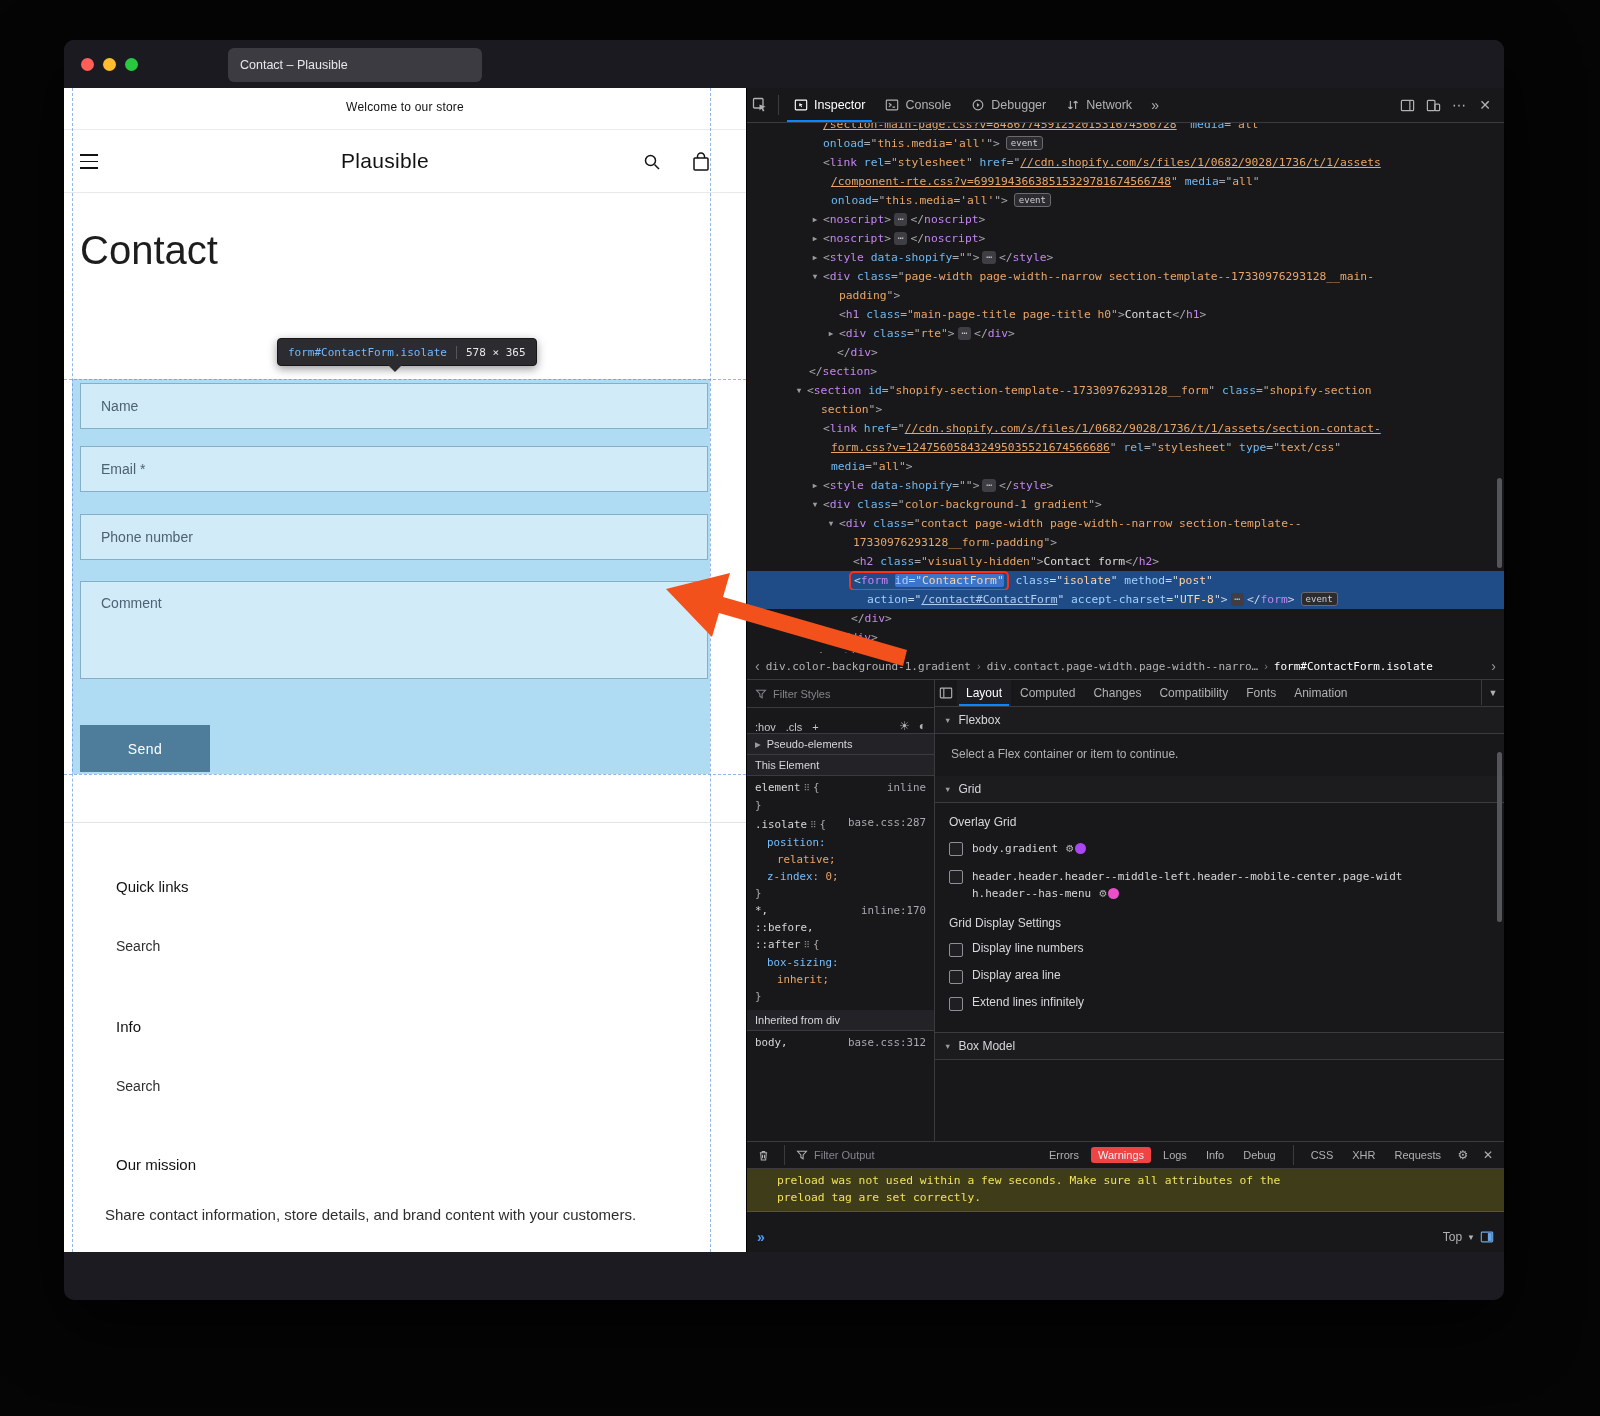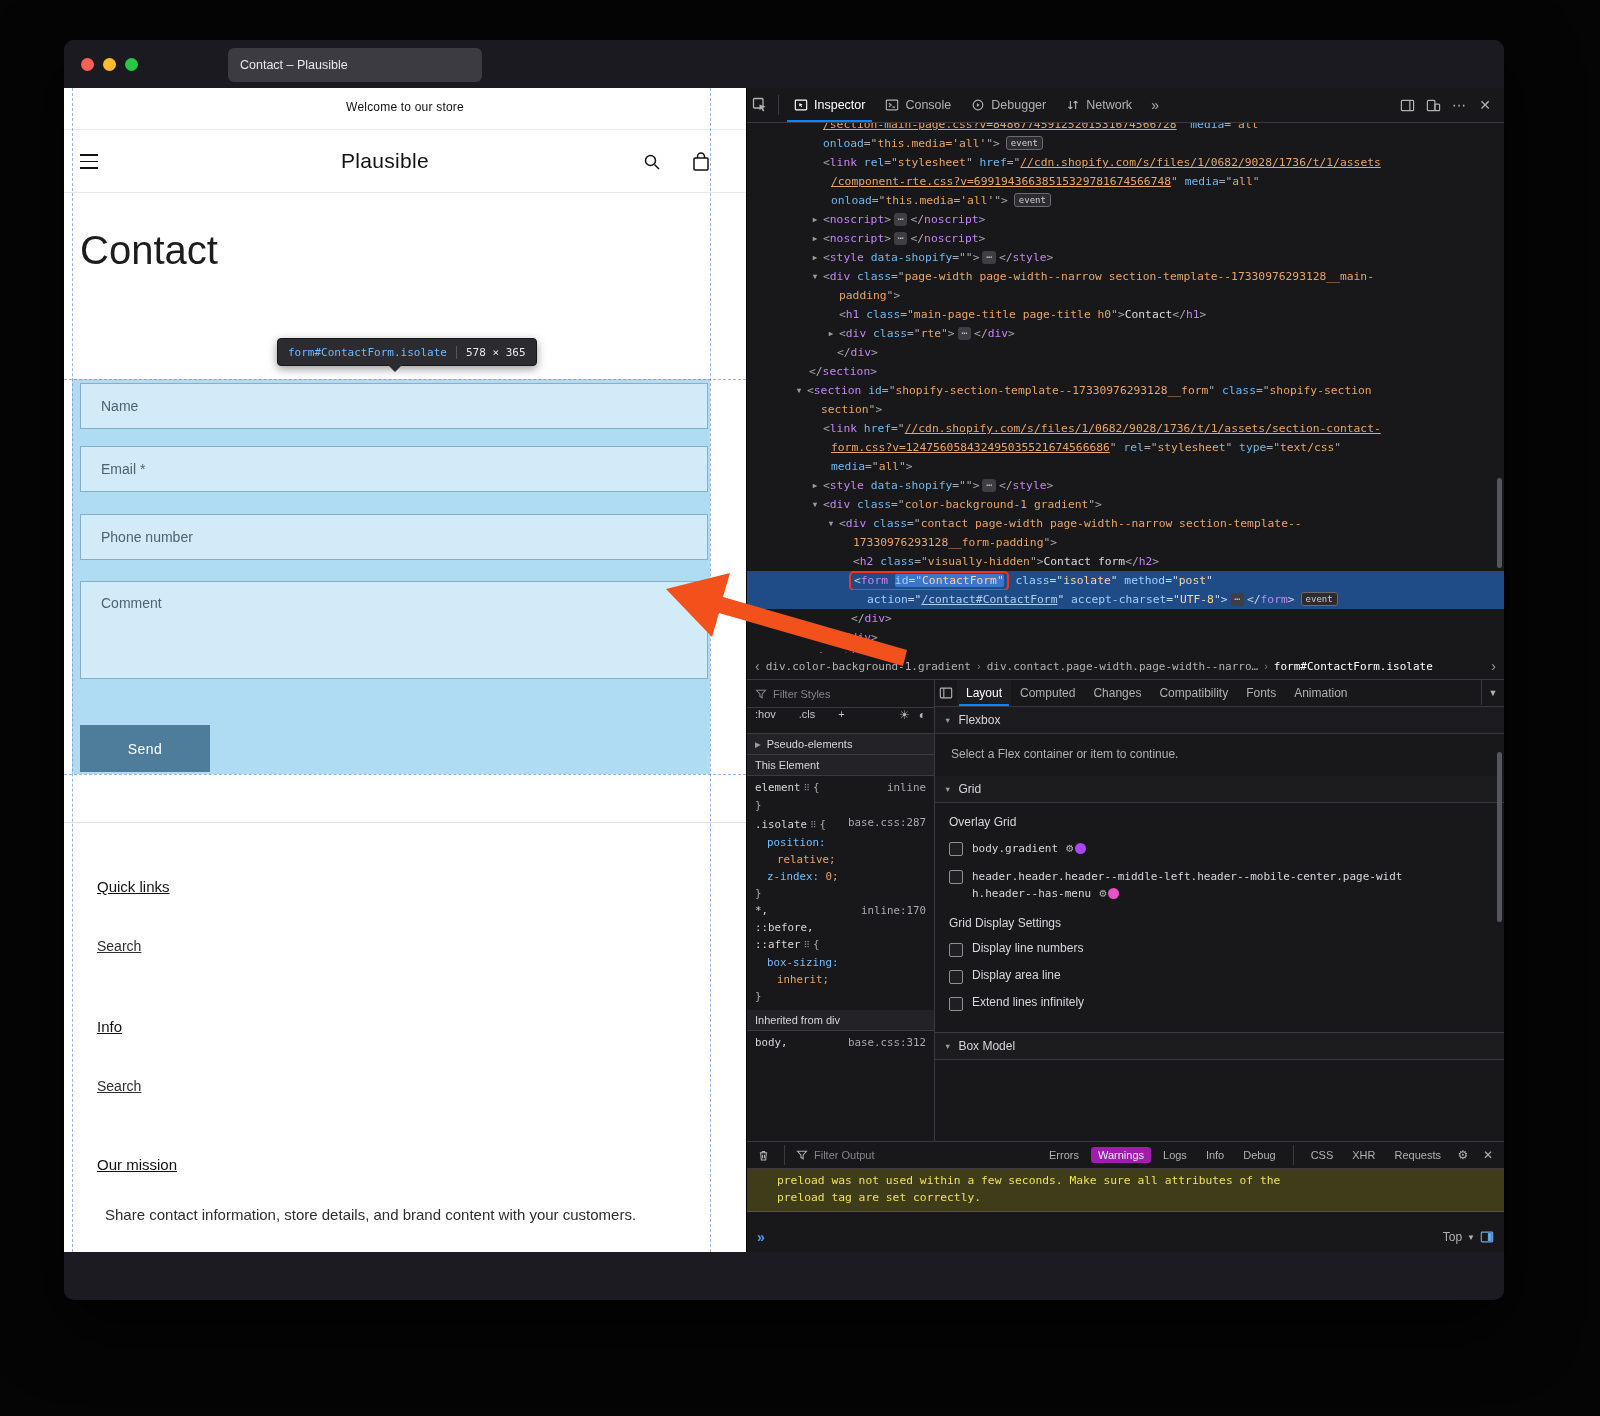--- a/index.html
+++ b/index.html
@@ -38,21 +38,21 @@
   .tt-div{width:1px;height:13px;background:#55555c;}
   .tt-size{color:#e8e8ea;}
   .tt-caret{position:absolute;left:324px;top:277px;width:0;height:0;border:7px solid transparent;border-top-color:#2b2b30;z-index:6;}
   
   .form-hl{position:absolute;left:8px;top:291px;width:638px;height:395px;background:rgba(128,199,235,.62);z-index:4;}
   .fld{position:absolute;left:8px;width:628px;background:rgba(255,255,255,.42);border:1px solid rgba(40,102,140,.45);box-sizing:border-box;display:flex;align-items:center;padding-left:20px;font-size:14px;color:#4d6272;}
   .fld-comment{align-items:flex-start;padding-top:13px;}
   .send-btn{position:absolute;left:8px;top:346px;width:130px;height:47px;background:#4e7d9c;color:#fff;display:flex;align-items:center;justify-content:center;font-size:14px;letter-spacing:.4px;}
   
   .footer-sep{position:absolute;top:734px;left:0;right:0;border-top:1px solid #e2e2e2;}
-  .f-text{position:absolute;left:33px;color:#121212;text-decoration:underline;}
+  .f-text{position:absolute;left:52px;color:#121212;}
   .f-title{font-size:15px;}
   .f-link{font-size:14px;color:#2e2e2e;}
   .mission{position:absolute;left:41px;top:1112px;width:548px;font-size:15px;line-height:29px;color:#2e2e2e;}
   
   .dt-toolbar{height:34px;display:flex;align-items:center;border-bottom:1px solid #3a3a3f;flex-shrink:0;}
   .icon-btn{display:flex;align-items:center;justify-content:center;width:26px;height:26px;color:#b1b1b3;cursor:default;}
   .dt-vsep{width:1px;height:20px;background:#3a3a3f;margin:0 5px;}
   .dt-tab{display:flex;align-items:center;gap:6px;height:100%;padding:0 10px;font-size:12.5px;color:#b1b1b3;position:relative;}
   .dt-tab.active{color:#fff;}
   .dt-tab.active::after{content:"";position:absolute;left:3px;right:3px;bottom:0;height:2px;background:#0a84ff;}
@@ -79,21 +79,21 @@
   
   .breadcrumb{height:26px;border-bottom:1px solid #3a3a3f;display:flex;align-items:center;gap:6px;padding:0 8px;font-family:"DejaVu Sans Mono",monospace;font-size:11px;color:#b1b1b3;flex-shrink:0;}
   .crumb-sep{color:#7a7a82;font-family:"Liberation Sans",sans-serif;}
   .crumb.last{color:#ffffff;}
   .bc-arrow{font-family:"Liberation Sans",sans-serif;font-size:14px;color:#9a9aa0;}
   .bc-right{margin-left:auto;}
   
   .dt-middle{flex:1;display:flex;min-height:0;}
   .styles-pane{width:187px;border-right:1px solid #3a3a3f;display:flex;flex-direction:column;flex-shrink:0;}
   .sp-filter{height:27px;border-bottom:1px solid #3a3a3f;display:flex;align-items:center;gap:6px;padding:0 8px;font-size:11px;color:#84848c;}
-  .sp-toolbar{height:25px;border-bottom:1px solid #3a3a3f;display:flex;align-items:flex-start;gap:23px;padding:0 8px;font-size:11px;color:#c8c8cc;}
+  .sp-toolbar{height:25px;border-bottom:1px solid #3a3a3f;display:flex;align-items:flex-end;gap:10px;padding:0 8px;font-size:11px;color:#c8c8cc;}
   .sp-toolbar .right{margin-left:auto;display:flex;gap:9px;font-size:12px;color:#b1b1b3;}
   .sp-h{background:#232327;border-bottom:1px solid #3a3a3f;padding:4px 8px;font-size:11px;color:#d7d7db;display:flex;gap:6px;align-items:center;}
   .sp-h .tw{font-size:7.5px;color:#9a9aa0;}
   .sp-code{padding:3px 0 5px;}
   .sp-line{padding:1px 8px;line-height:15px;font-family:"DejaVu Sans Mono",monospace;font-size:10.8px;color:#d7d7db;}
   .sp-line .src{float:right;color:#a9a9b0;}
   .dots{color:#8a8a92;font-size:9px;margin:0 3px;}
   .brace{color:#a9a9ae;}
   .prop{color:#75bfff;} .pval{color:#e8a568;}
   .ind{padding-left:20px;} .ind2{padding-left:30px;}
@@ -118,21 +118,21 @@
   .gear{color:#b1b1b3;font-size:12px;margin:0 2px 0 8px;}
   .dot{display:inline-block;width:11px;height:11px;border-radius:50%;vertical-align:-2px;}
   .set-label{margin:14px 0 11px;color:#d7d7db;}
   .chk-plain{font-size:12px;color:#d7d7db;line-height:15px;}
   .lp-sb{position:absolute;right:2px;top:45px;width:5px;height:170px;background:#55555c;border-radius:3px;}
   
   .dt-console{height:110px;border-top:1px solid #3a3a3f;display:flex;flex-direction:column;flex-shrink:0;}
   .con-toolbar{height:26px;display:flex;align-items:center;border-bottom:1px solid #3a3a3f;padding:0 6px;gap:6px;font-size:11px;color:#b1b1b3;flex-shrink:0;}
   .con-right{margin-left:auto;display:flex;align-items:center;gap:5px;}
   .con-btn{padding:2px 7px;border-radius:3px;}
-  .con-btn.on{background:#a21caf;color:#e9f1fb;}
+  .con-btn.on{background:#ef4444;color:#e9f1fb;}
   .con-msg{background:#3f3d19;border-bottom:1px solid #5b571f;color:#f0e05a;font-family:"DejaVu Sans Mono",monospace;font-size:11.3px;line-height:17px;padding:3px 8px 5px 30px;}
   .con-bottom{margin-top:auto;height:30px;display:flex;align-items:center;padding:0 10px;gap:8px;font-size:12px;}
   .con-prompt{color:#4f9cf7;font-weight:bold;font-size:14px;}
   .con-ctx{margin-left:auto;display:flex;align-items:center;gap:5px;color:#b1b1b3;}
   
   .arrow-overlay{position:absolute;left:0;top:0;width:1600px;height:1416px;pointer-events:none;z-index:60;}
   svg.ic{display:block;}
 </style>
 </head>
 <body>

